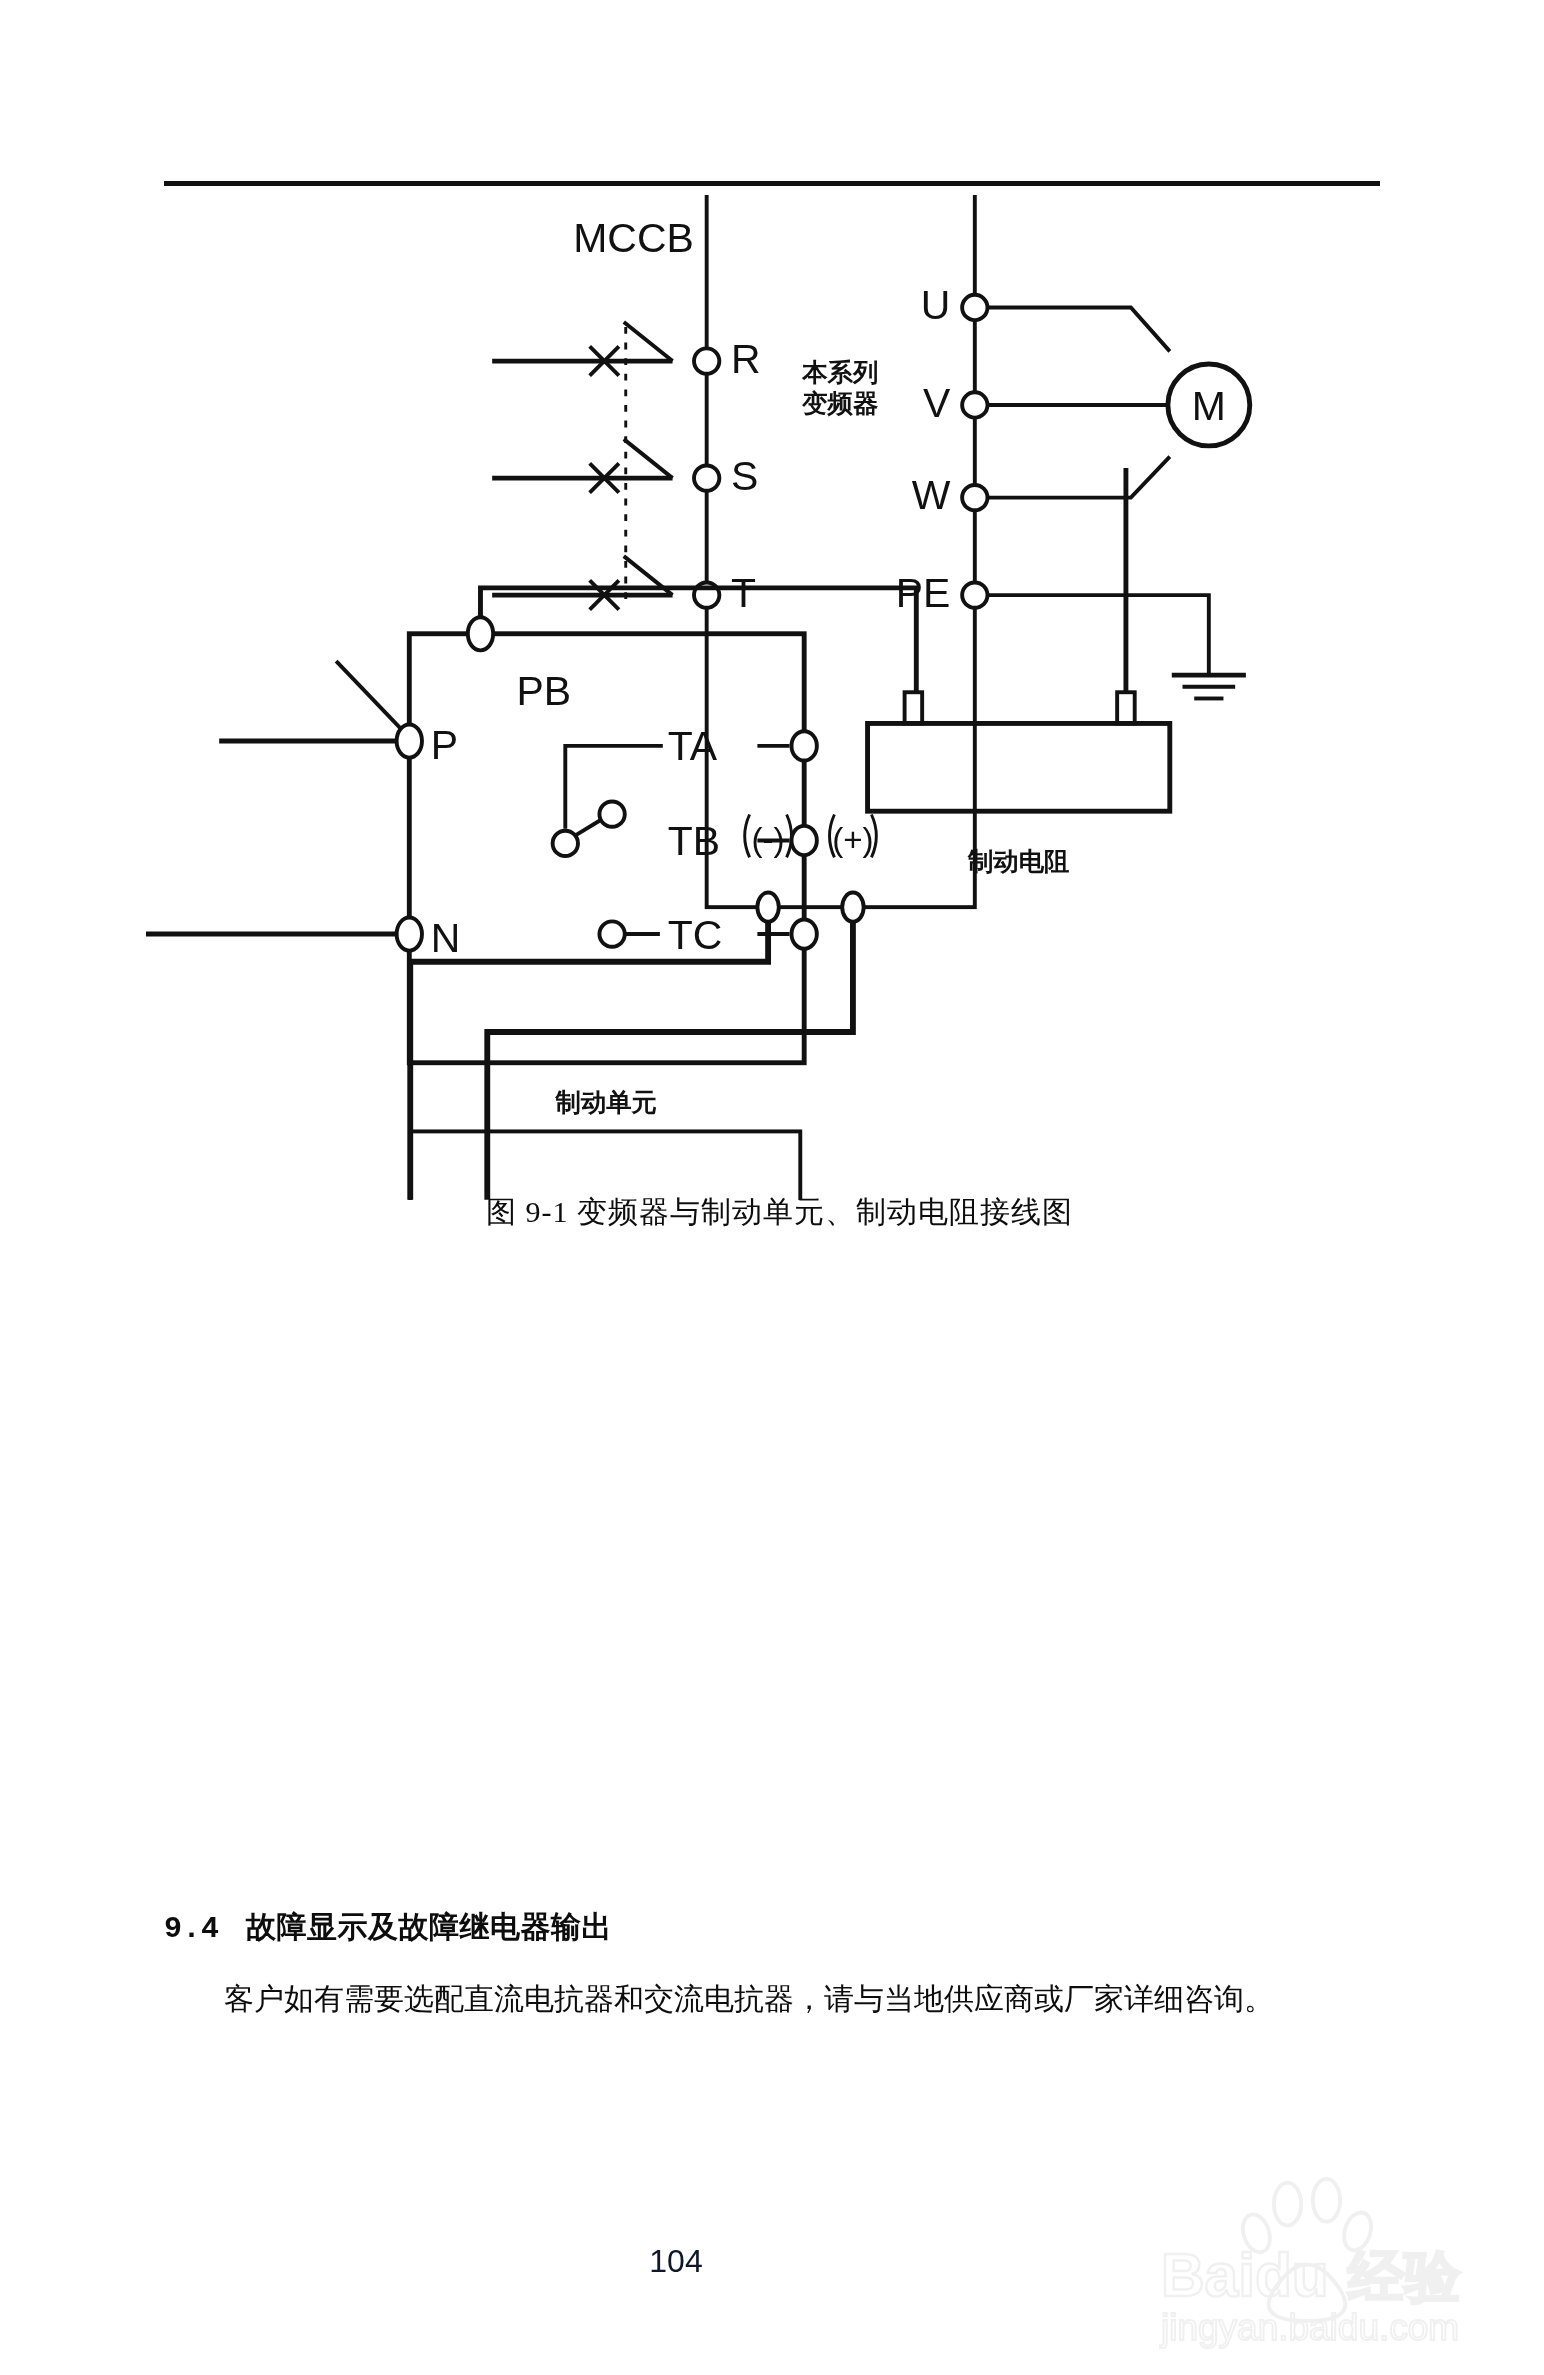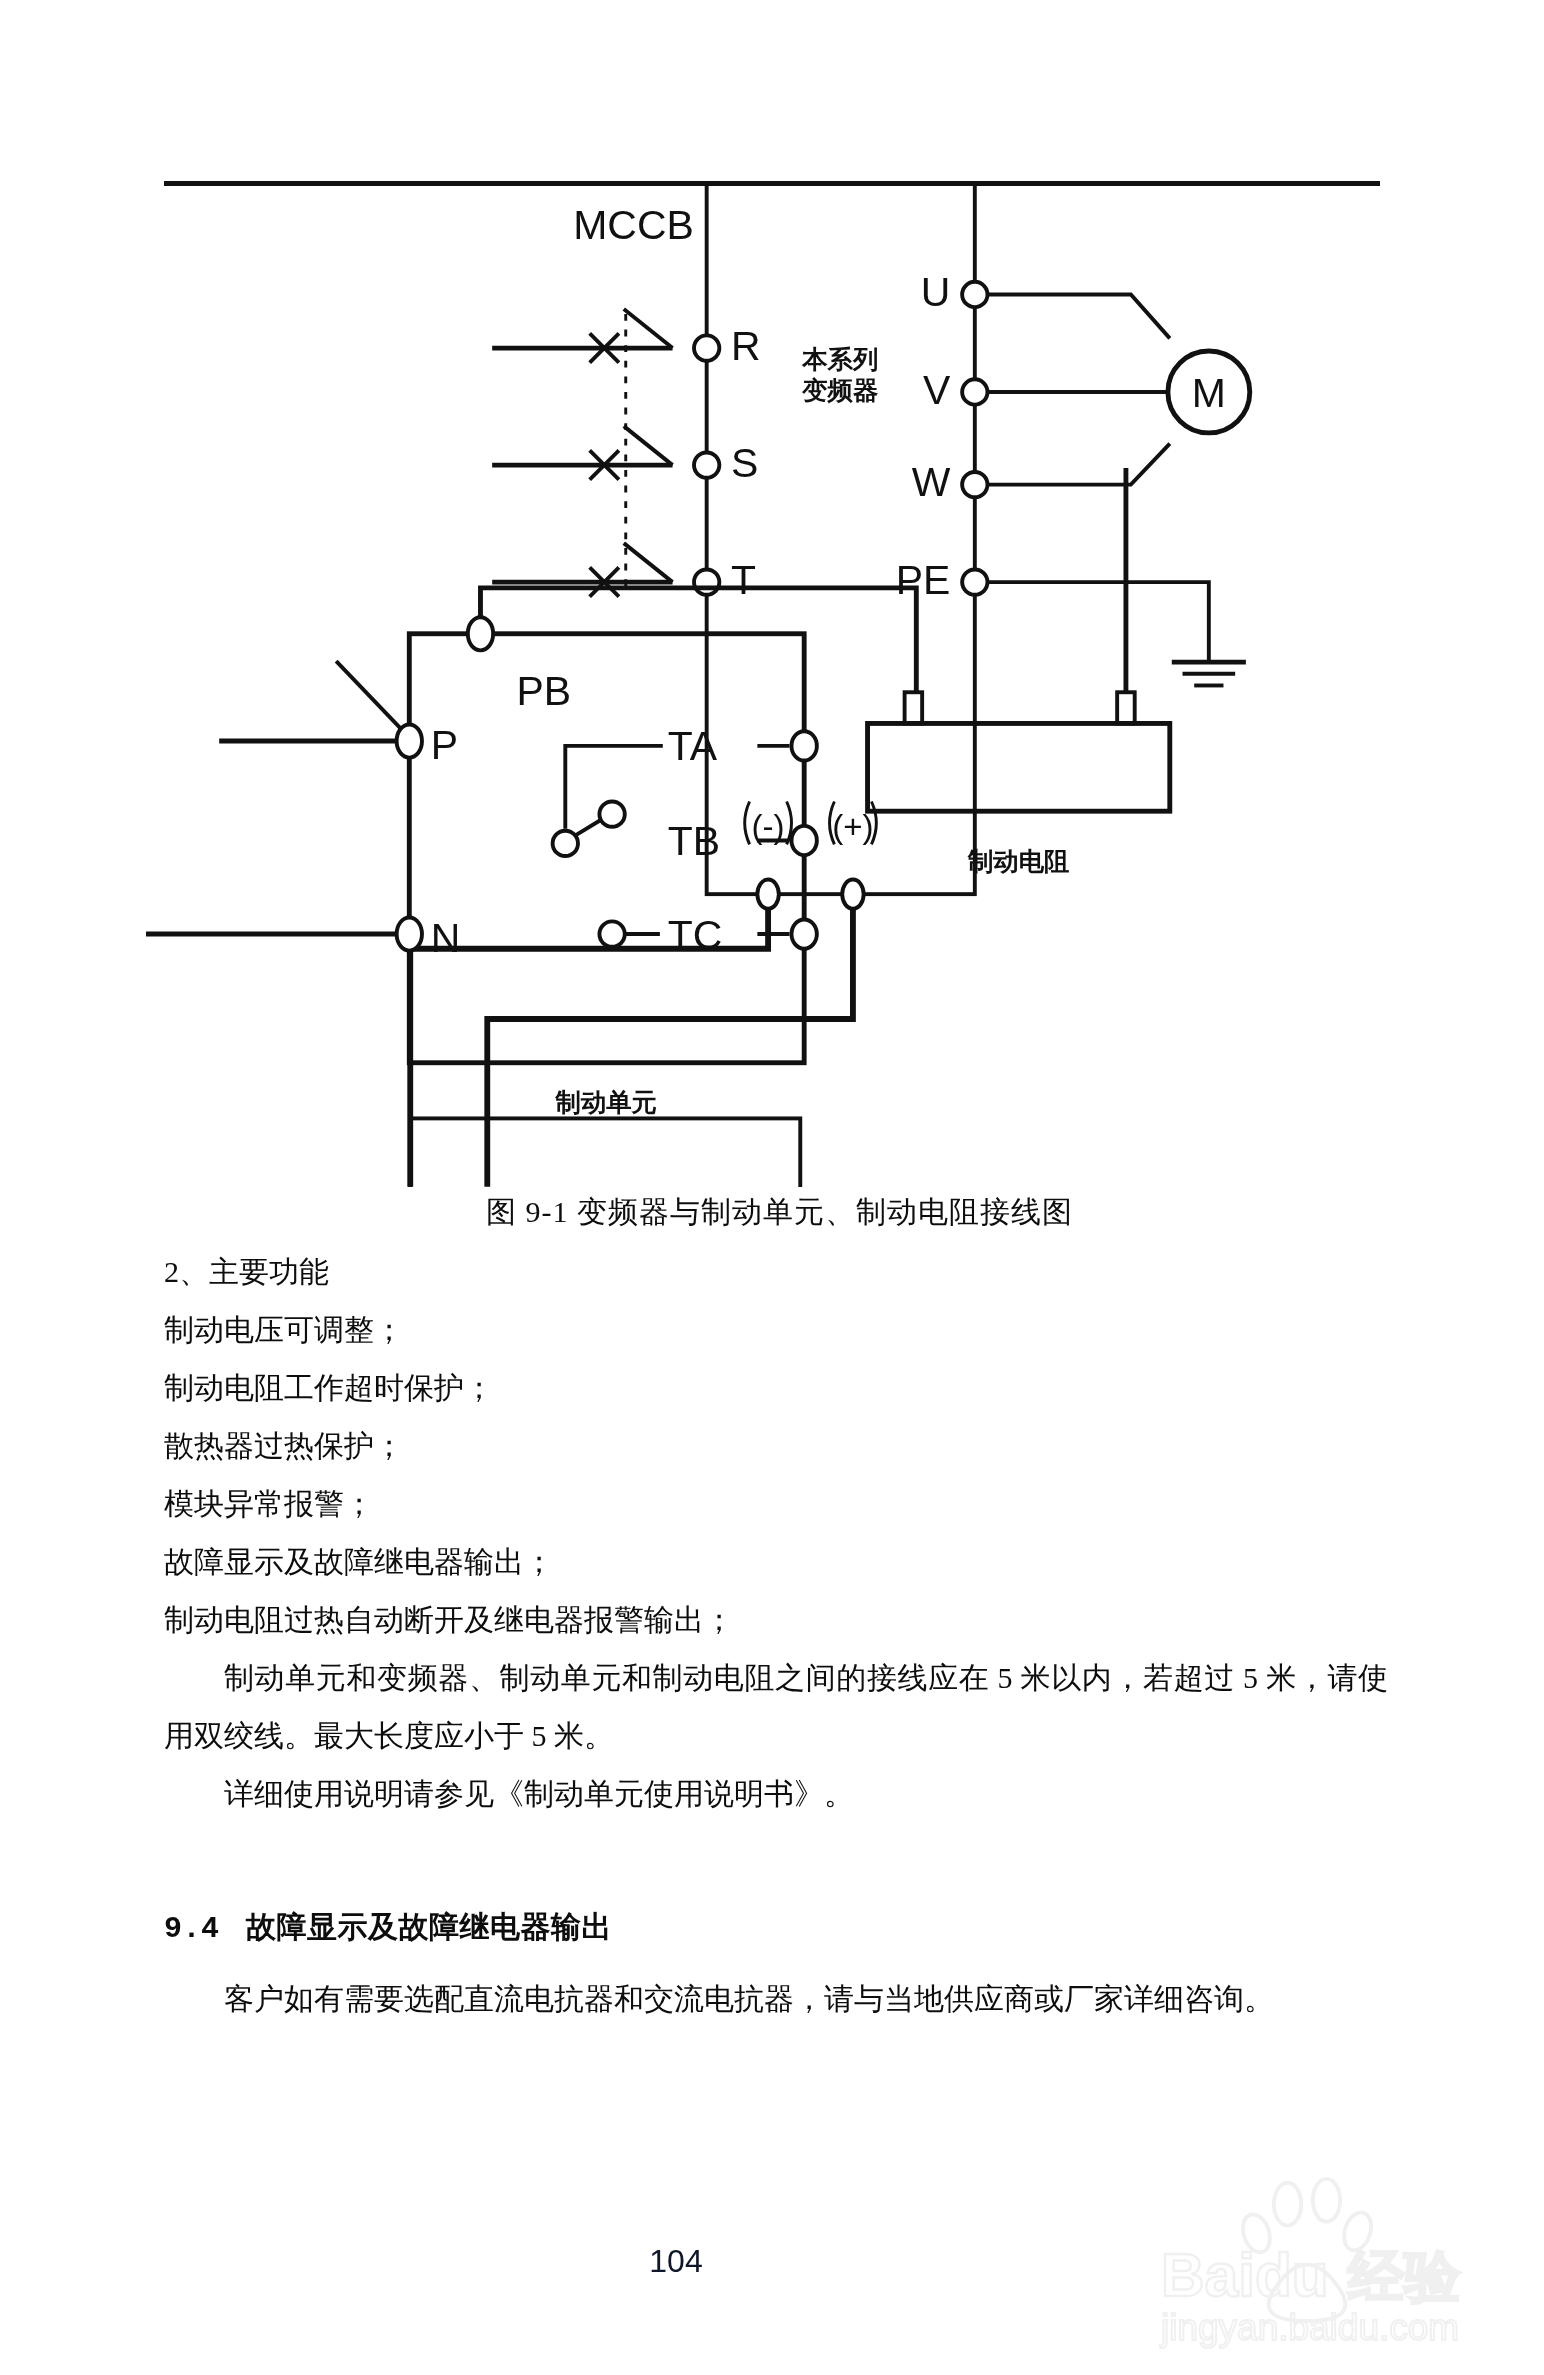--- a/index.html
+++ b/index.html
@@ -10,21 +10,21 @@
   }
   .page{position:absolute;inset:0;}
 
   
   .header-rule{
     position:absolute;left:164px;top:181px;width:1216px;height:4.9px;
     background:#111;
   }
 
   
-  .figure{position:absolute;left:146px;top:182px;width:1252px;height:1005px;}
+  .figure{position:absolute;left:146px;top:195px;width:1252px;height:1005px;}
   .figure svg{display:block;width:100%;height:100%;}
 
   
   .caption{
     position:absolute;left:0;top:1192px;width:1545px;text-align:center;
     font-size:30px;letter-spacing:1px;padding-left:7px;
   }
   .body{
     position:absolute;left:164px;top:1243px;width:1224px;
     font-size:30px;line-height:58px;
@@ -205,31 +205,20 @@
 
       <g font-family="Liberation Sans, DejaVu Sans, sans-serif" fill="#111" font-size="26" font-weight="bold">
         <text x="472" y="660" text-anchor="middle">制动单元</text>
         <text x="895" y="412" text-anchor="middle">制动电阻</text>
       </g>
     </svg>
   </div>
 
   <div class="caption">图 9-1 变频器与制动单元、制动电阻接线图</div>
 
-  <div class="body">
-    <p>2、主要功能</p>
-    <p>制动电压可调整；</p>
-    <p>制动电阻工作超时保护；</p>
-    <p>散热器过热保护；</p>
-    <p>模块异常报警；</p>
-    <p>故障显示及故障继电器输出；</p>
-    <p>制动电阻过热自动断开及继电器报警输出；</p>
-    <p class="ind just">制动单元和变频器、制动单元和制动电阻之间的接线应在 5 米以内，若超过 5 米，请使用双绞线。最大长度应小于 5 米。</p>
-    <p class="ind">详细使用说明请参见《制动单元使用说明书》。</p>
-  </div>
 
   <div class="sec-head">
     <span class="num">9.4</span><span>故障显示及故障继电器输出</span>
   </div>
   <div class="sec-body">
     <p class="ind">客户如有需要选配直流电抗器和交流电抗器，请与当地供应商或厂家详细咨询。</p>
   </div>
 
   <div class="page-num">104</div>
 

